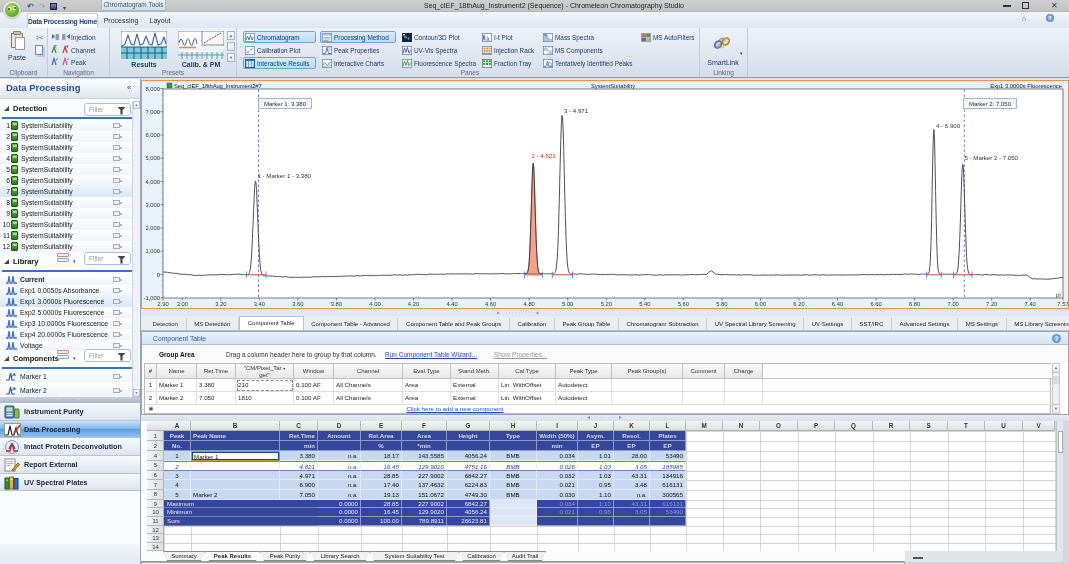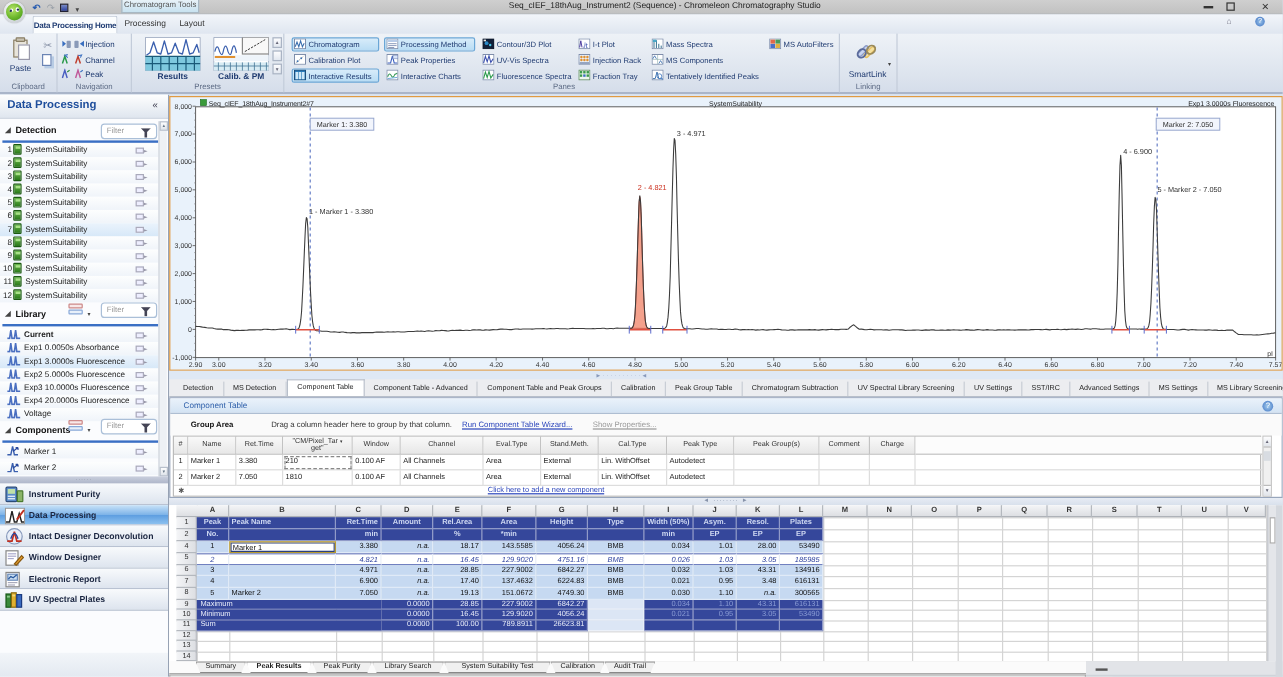--- a/index.html
+++ b/index.html
@@ -378,41 +378,31 @@
           <path d="M10,10 L16,2" stroke="#c03020" stroke-width="1.6"></path>
         </svg>
         <span>Data Processing</span>
       </div>
   <div class="navbtn">
         <svg width="16" height="14" viewBox="0 0 16 14">
           <circle cx="8" cy="7" r="6.5" fill="#e8eef8" stroke="#8899bb"></circle>
           <path d="M2,11 L6,11 L8,3 L10,11 L14,11" fill="none" stroke="#c03020" stroke-width="1.4"></path>
           <path d="M5,9 Q8,0 11,9" fill="none" stroke="#2a4a9e" stroke-width="1.2"></path>
         </svg>
-        <span>Intact Designer Deconvolution</span>
+        <span>Intact Protein Deconvolution</span>
       </div>
   <div class="navbtn">
         <svg width="16" height="14" viewBox="0 0 16 14">
           <rect x="1" y="1" width="10" height="12" fill="#fff" stroke="#888"></rect>
           <rect x="2.5" y="3" width="7" height="1" fill="#aac"></rect>
           <rect x="2.5" y="5" width="7" height="1" fill="#aac"></rect>
           <rect x="2.5" y="7" width="5" height="1" fill="#aac"></rect>
           <path d="M8,12 L14,5 L15.5,6.5 L9.5,13 Z" fill="#e8a030" stroke="#8a5a10"></path>
         </svg>
-        <span>Window Designer</span>
-      </div>
-  <div class="navbtn">
-        <svg width="16" height="14" viewBox="0 0 16 14">
-          <rect x="1" y="1" width="11" height="12" fill="#fff" stroke="#888"></rect>
-          <rect x="2.5" y="2.5" width="8" height="5" fill="#c8ddf2" stroke="#6a8ab8"></rect>
-          <path d="M3,6.5 L5,4.5 L7,5.5 L10,3" stroke="#2a5a9e" fill="none"></path>
-          <rect x="2.5" y="9" width="8" height="1" fill="#aab"></rect>
-          <rect x="2.5" y="11" width="6" height="1" fill="#aab"></rect>
-        </svg>
-        <span>Electronic Report</span>
+        <span>Report External</span>
       </div>
   <div class="navbtn">
         <svg width="16" height="14" viewBox="0 0 16 14">
           <rect x="1" y="2" width="4" height="11" fill="#3a8a3a" stroke="#1a5a1a"></rect>
           <rect x="5.5" y="1" width="4" height="12" fill="#e0b030" stroke="#8a6a10"></rect>
           <rect x="10" y="2.5" width="4" height="10.5" fill="#3a6ac0" stroke="#1a3a80"></rect>
           <rect x="1.8" y="3.5" width="2.4" height="1.5" fill="#8ac88a"></rect>
           <rect x="6.3" y="2.5" width="2.4" height="1.5" fill="#f0d880"></rect>
         </svg>
         <span>UV Spectral Plates</span>

